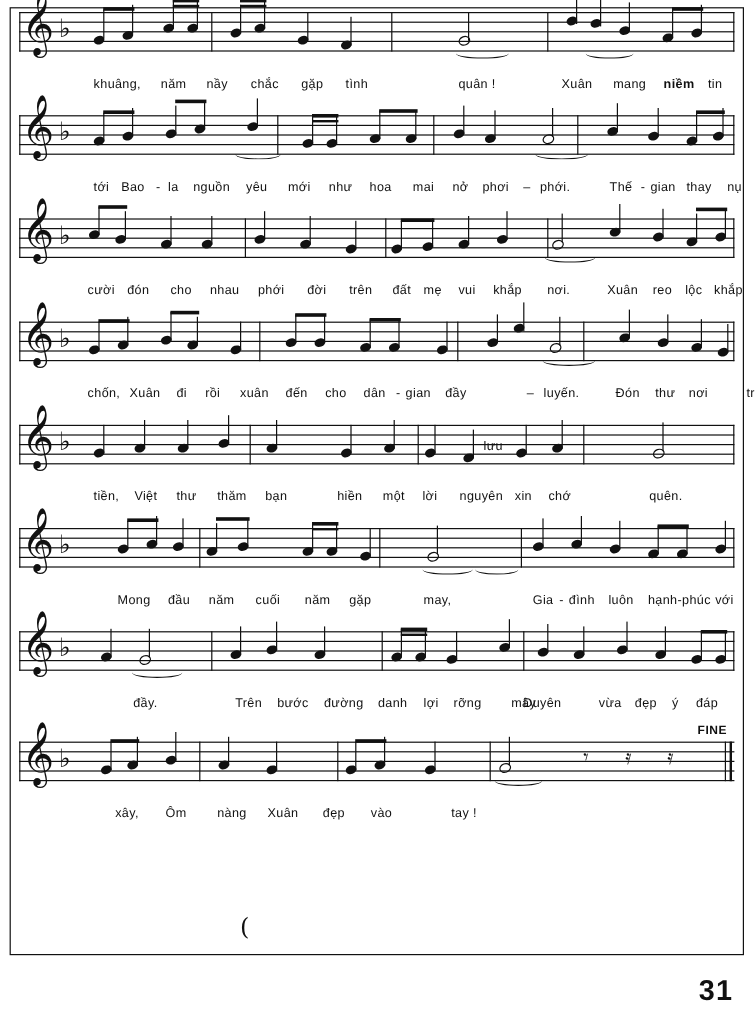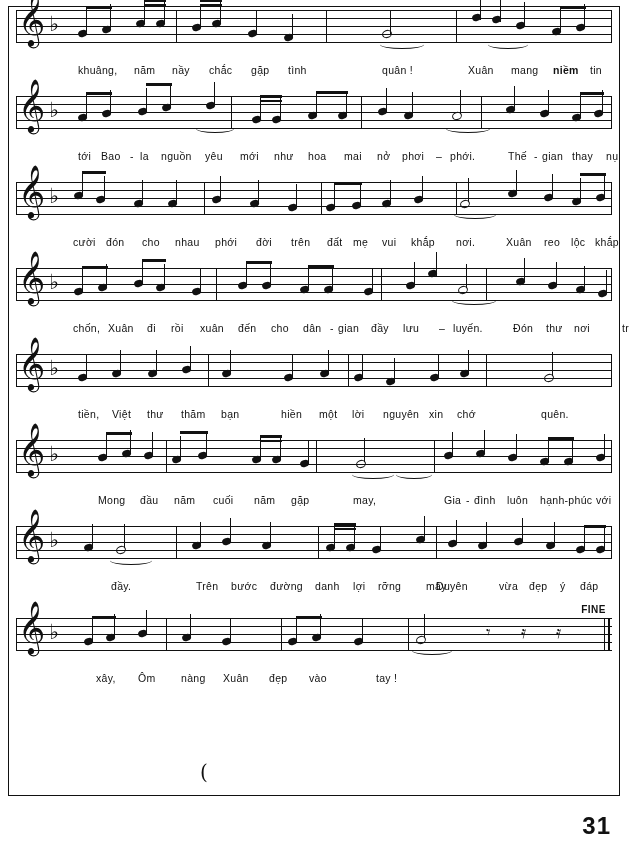--- a/index.html
+++ b/index.html
@@ -532,21 +532,21 @@
       <span class="w" style="left:92px;">Xuân</span>
       <span class="w" style="left:131px;">đi</span>
       <span class="w" style="left:155px;">rồi</span>
       <span class="w" style="left:184px;">xuân</span>
       <span class="w" style="left:222px;">đến</span>
       <span class="w" style="left:255px;">cho</span>
       <span class="w" style="left:287px;">dân</span>
       <span class="w" style="left:314px;">-</span>
       <span class="w" style="left:322px;">gian</span>
       <span class="w" style="left:355px;">đầy</span>
-      <span class="w" style="left:387px;">lưu</span>
+      <span class="w" style="left:387px;margin-top:44px;">lưu</span>
       <span class="w" style="left:423px;">–</span>
       <span class="w" style="left:437px;">luyến.</span>
       <span class="w" style="left:497px;">Đón</span>
       <span class="w" style="left:530px;">thư</span>
       <span class="w" style="left:558px;">nơi</span>
       <span class="w" style="left:606px;">trận</span>
     </div>
   </div>
 
   <div class="system" style="top:354px;">

